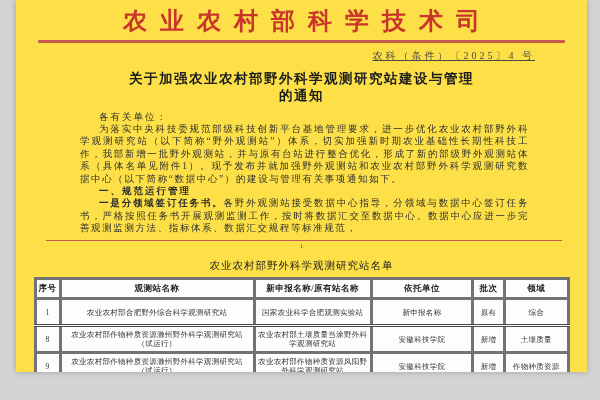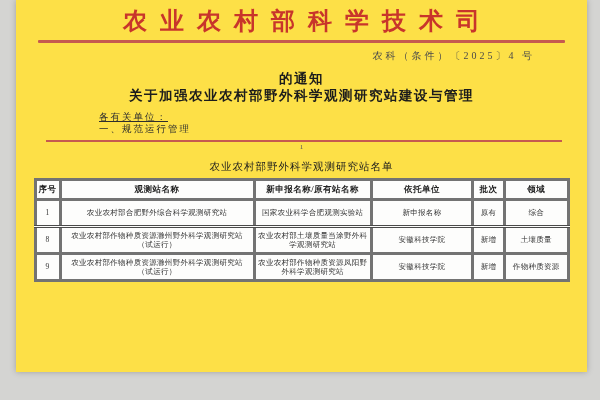--- a/index.html
+++ b/index.html
@@ -32,41 +32,42 @@
     background: #c65a4f;
     margin: 3px 22px 0 22px;
     border-radius: 1px;
   }
   .doc-no {
     margin: 6px 52px 0 0;
     text-align: right;
     font-size: 10px;
     color: #4a4a4a;
     letter-spacing: 3px;
+    text-decoration: underline;
   }
   .doc-title {
     margin-top: 7px;
     text-align: center;
     font-size: 13.5px;
     font-weight: bold;
     color: #1c1c1c;
     line-height: 17px;
     letter-spacing: 1.5px;
   }
   .doc-body {
     margin: 7px 58px 0 64px;
     font-size: 9.5px;
     color: #2e2e2e;
     line-height: 12.4px;
     letter-spacing: 1.6px;
     text-align: justify;
   }
   .doc-body p { margin: 0; text-indent: 2em; }
-  .salutation { text-indent: 0; letter-spacing: 2px; text-decoration: underline; }
-  .section-heading { font-weight: normal; text-indent: 2em; letter-spacing: 2px; }
+  .salutation { text-indent: 0; letter-spacing: 2px; }
+  .section-heading { font-weight: bold; text-indent: 2em; letter-spacing: 2px; }
   .lead-bold { font-weight: bold; }
   .footer-rule {
     height: 1.8px;
     background: #c65a4f;
     margin: 5px 25px 0 30px;
   }
   .page-num {
     text-align: center;
     font-size: 7px;
     color: #555;
@@ -114,27 +115,29 @@
 </head>
 <body>
 
 <div class="page">
 
   <div class="org-title">农业农村部科学技术司</div>
   <div class="red-rule"></div>
   <div class="doc-no">农科（条件）〔2025〕4 号</div>
 
   <div class="doc-title">
+    <div>关于加强农业农村部野外科学观测研究站建设与管理</div>
     <div>的通知</div>
-    <div>关于加强农业农村部野外科学观测研究站建设与管理</div>
   </div>
 
   <div class="doc-body">
     <p class="salutation">各有关单位：</p>
+    <p>为落实中央科技委规范部级科技创新平台基地管理要求，进一步优化农业农村部野外科学观测研究站（以下简称“野外观测站”）体系，切实加强新时期农业基础性长期性科技工作，我部新增一批野外观测站，并与原有台站进行整合优化，形成了新的部级野外观测站体系（具体名单见附件1）。现予发布并就加强野外观测站和农业农村部野外科学观测研究数据中心（以下简称“数据中心”）的建设与管理有关事项通知如下。</p>
     <p class="section-heading">一、规范运行管理</p>
+    <p><span class="lead-bold">一是分领域签订任务书。</span><span>各野外观测站接受数据中心指导，分领域与数据中心签订任务书，严格按照任务书开展观测监测工作，按时将数据汇交至数据中心。数据中心应进一步完善观测监测方法、指标体系、数据汇交规程等标准规范，</span></p>
   </div>
 
   <div class="footer-rule"></div>
   <div class="page-num">1</div>
 
   <div class="table-title">农业农村部野外科学观测研究站名单</div>
 
   <table class="station-table">
     <colgroup>
       <col style="width:4.7%">

